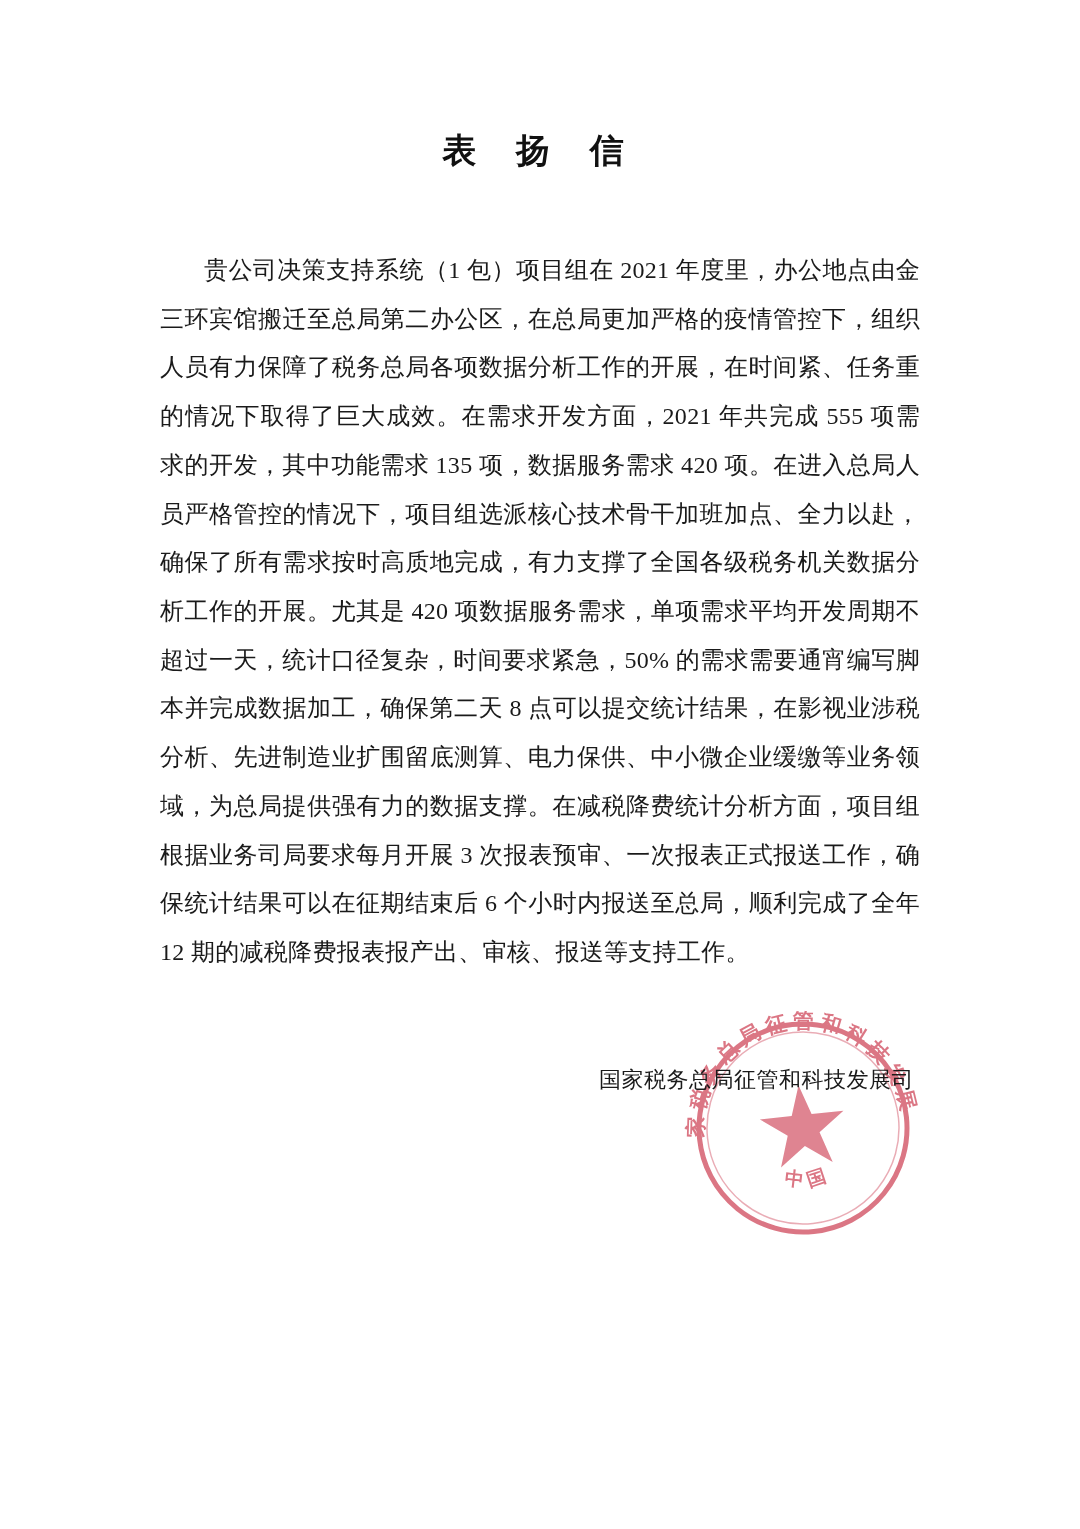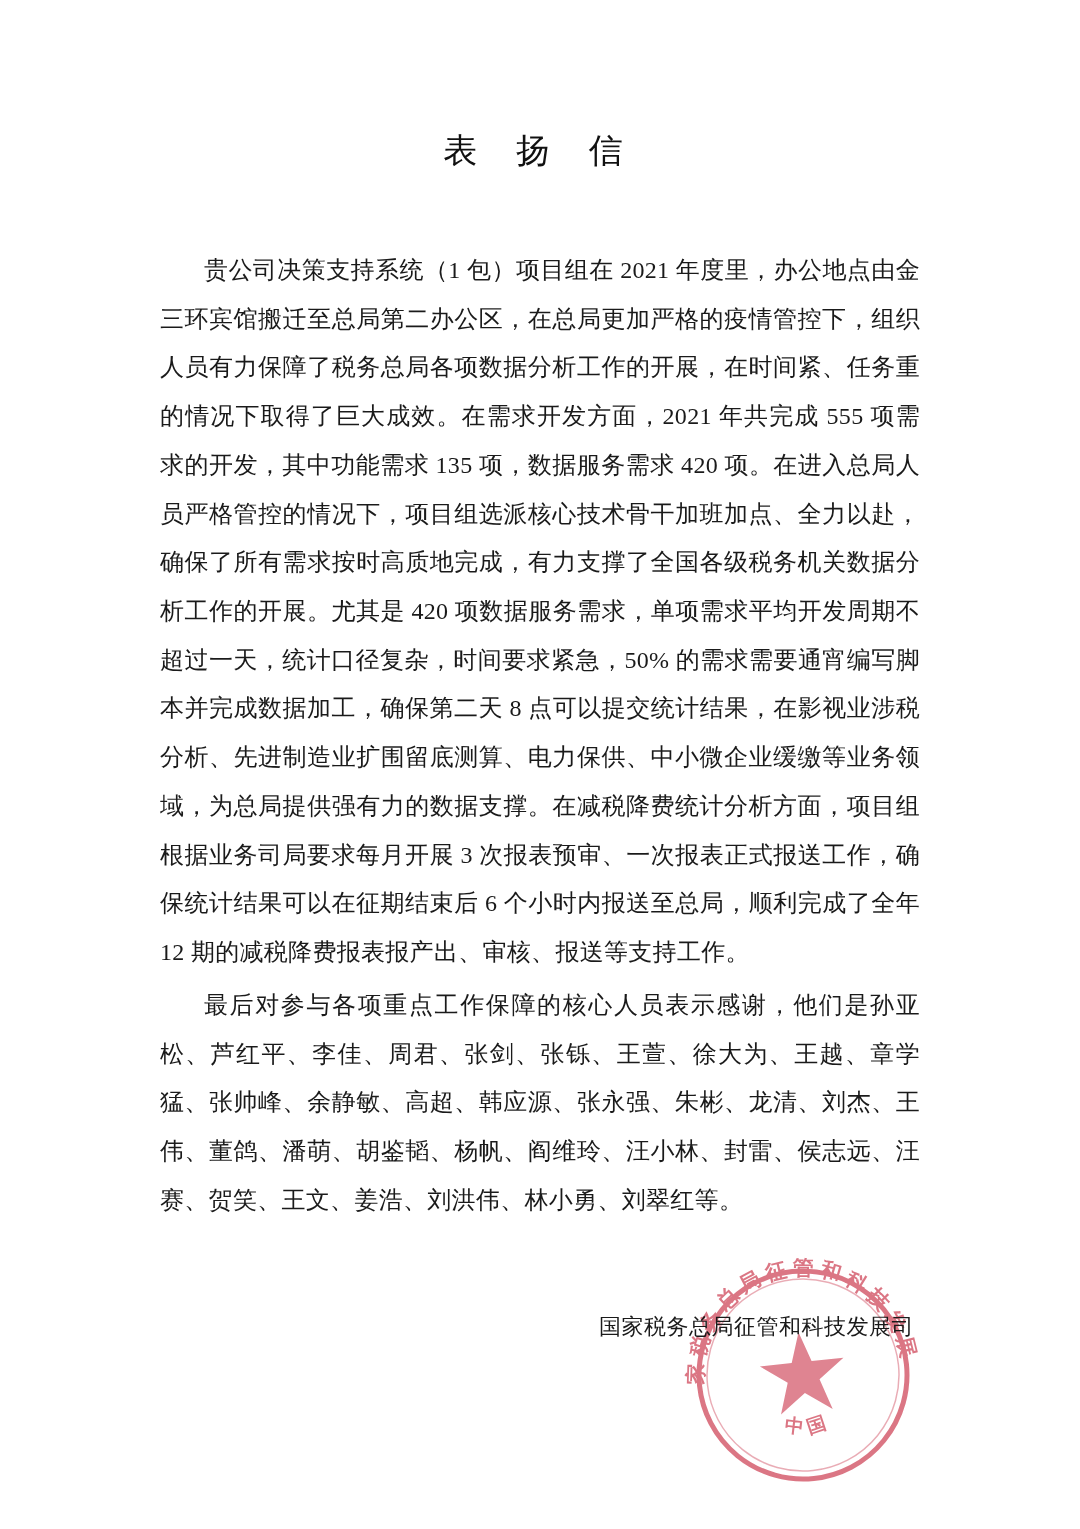--- a/index.html
+++ b/index.html
@@ -18,21 +18,21 @@
   .page {
     position: relative;
     width: 1080px;
     height: 1529px;
     box-sizing: border-box;
     padding: 0;
   }
   .doc-title {
     text-align: center;
     font-size: 34px;
-    font-weight: normal;
+    font-weight: bold;
     letter-spacing: 14px;
     margin: 0;
     padding-top: 128px;
     color: #111;
     font-family: "DejaVu Serif", serif;
   }
   .body-block {
     margin: 0 auto;
     width: 760px;
     padding-top: 72px;
@@ -96,21 +96,20 @@
 </style>
 </head>
 <body>
 
 <div class="page">
 
   <h1 class="doc-title">表 扬 信</h1>
 
   <div class="body-block">
     <p class="para">贵公司决策支持系统（1 包）项目组在 2021 年度里，办公地点由金三环宾馆搬迁至总局第二办公区，在总局更加严格的疫情管控下，组织人员有力保障了税务总局各项数据分析工作的开展，在时间紧、任务重的情况下取得了巨大成效。在需求开发方面，2021 年共完成 555 项需求的开发，其中功能需求 135 项，数据服务需求 420 项。在进入总局人员严格管控的情况下，项目组选派核心技术骨干加班加点、全力以赴，确保了所有需求按时高质地完成，有力支撑了全国各级税务机关数据分析工作的开展。尤其是 420 项数据服务需求，单项需求平均开发周期不超过一天，统计口径复杂，时间要求紧急，50% 的需求需要通宵编写脚本并完成数据加工，确保第二天 8 点可以提交统计结果，在影视业涉税分析、先进制造业扩围留底测算、电力保供、中小微企业缓缴等业务领域，为总局提供强有力的数据支撑。在减税降费统计分析方面，项目组根据业务司局要求每月开展 3 次报表预审、一次报表正式报送工作，确保统计结果可以在征期结束后 6 个小时内报送至总局，顺利完成了全年 12 期的减税降费报表报产出、审核、报送等支持工作。</p>
-    <p class="para">最后对参与各项重点工作保障的核心人员表示感谢，他们是孙亚松、芦红平、李佳、周君、张剑、张铄、王萱、徐大为、王越、章学猛、张帅峰、余静敏、高超、韩应源、张永强、朱彬、龙清、刘杰、王伟、董鸽、潘萌、胡鉴韬、杨帆、阎维玲、汪小林、封雷、侯志远、汪赛、贺笑、王文、姜浩、刘洪伟、林小勇、刘翠红等。</p>
   </div>
 
   <div class="signature-zone">
 
     <div class="seal">
       <svg viewBox="0 0 270 270" width="270" height="270" aria-hidden="true">
         <defs>
           <path id="arcPath" d="M 135,135 m -100,0 a 100,100 0 1 1 200,0" fill="none"></path>
           <path id="arcPathBottom" d="M 135,135 m -58,0 a 58,58 0 1 0 116,0" fill="none"></path>
         </defs>

